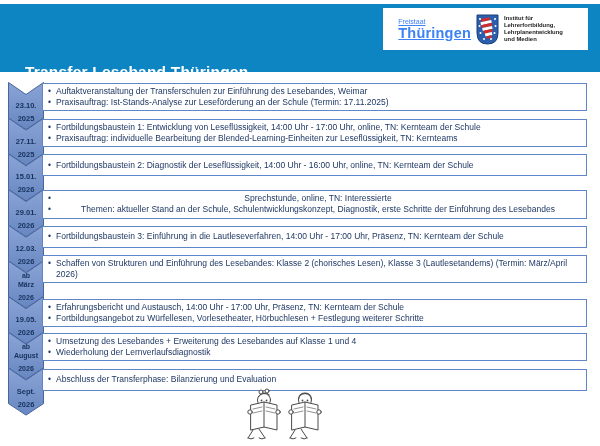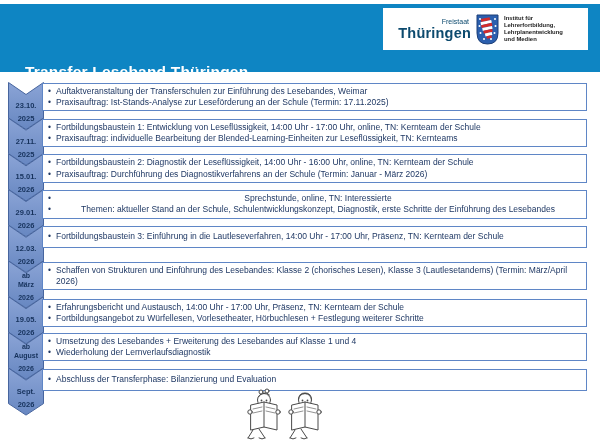--- a/index.html
+++ b/index.html
@@ -11,21 +11,21 @@
   
   .header-bar{position:absolute;top:4px;left:0;width:600px;height:68px;background:#0e85c3;}
   .slide-title{
     position:absolute;left:25px;top:50%;transform:translateY(-58%);
     color:#ffffff;font-size:15.5px;font-weight:bold;letter-spacing:.2px;white-space:nowrap;margin-top:35px;
   }
   .logo-box{
     position:absolute;left:383px;top:4px;width:205px;height:42px;background:#ffffff;
     display:flex;align-items:center;box-sizing:border-box;padding:3px 6px 3px 10px;gap:5px;
   }
-  .logo-state{margin-left:auto;text-align:right;line-height:1;color:#0c4a6e;white-space:nowrap;}
+  .logo-state{margin-left:auto;line-height:1;color:#3b82f6;white-space:nowrap;text-decoration:underline;}
   .logo-state .small{font-size:7px;display:block;margin-bottom:1px;margin-right:2px;}
   .logo-state .large{font-size:14.5px;font-weight:600;display:block;letter-spacing:.2px;}
   .coat{flex:0 0 auto;}
   .logo-institute{flex:0 0 78px;font-size:5.9px;line-height:7px;color:#222;font-weight:600;}
   
   .chevron-col{position:absolute;left:8px;top:82px;}
   .tl-box{
     position:absolute;left:42px;width:545px;box-sizing:border-box;background:#fff;
     border:1.5px solid #5f86c6;border-radius:0;min-height:22px;
     padding:2px 6px 2px 4px;display:flex;flex-direction:column;justify-content:center;
@@ -121,30 +121,29 @@
     <div class="tl-box" style="top: 83px;">
       <div class="tl-bullet">Auftaktveranstaltung der Transferschulen zur Einführung  des Lesebandes, Weimar</div>
       <div class="tl-bullet">Praxisauftrag: Ist-Stands-Analyse zur Leseförderung an der Schule (Termin: 17.11.2025)</div>
     </div>
     <div class="tl-box" style="top: 118.7px; justify-content: center;">
       <div class="tl-bullet">Fortbildungsbaustein 1: Entwicklung von Leseflüssigkeit,  14:00 Uhr - 17:00 Uhr, online, TN: Kernteam der Schule</div>
       <div class="tl-bullet">Praxisauftrag: individuelle Bearbeitung der Blended-Learning-Einheiten zur Leseflüssigkeit, TN: Kernteams</div>
     </div>
     <div class="tl-box" style="top: 154.4px;">
       <div class="tl-bullet">Fortbildungsbaustein 2: Diagnostik der Leseflüssigkeit, 14:00 Uhr - 16:00 Uhr, online, TN: Kernteam der Schule</div>
-      <div class="tl-bullet">Praxisauftrag: Durchführung des Diagnostikverfahrens an der Schule (Termin: Januar - März 2026)</div>
     </div>
     <div class="tl-box" style="top: 190.1px; text-align: center;">
       <div class="tl-bullet">Sprechstunde, online, TN: Interessierte</div>
       <div class="tl-bullet">Themen: aktueller Stand an der Schule, Schulentwicklungskonzept, Diagnostik, erste Schritte der Einführung des Lesebandes</div>
     </div>
     <div class="tl-box" style="top: 225.8px;">
       <div class="tl-bullet">Fortbildungsbaustein 3: Einführung in die Lautleseverfahren, 14:00 Uhr - 17:00 Uhr, Präsenz, TN: Kernteam der Schule</div>
     </div>
-    <div class="tl-box" style="top: 262px;">
+    <div class="tl-box" style="top: 255px;">
       <div class="tl-bullet">Schaffen von Strukturen und Einführung des Lesebandes: Klasse 2 (chorisches Lesen), Klasse 3 (Lautlesetandems) (Termin: März/April 2026)</div>
     </div>
     <div class="tl-box" style="top: 299px;">
       <div class="tl-bullet">Erfahrungsbericht und Austausch, 14:00 Uhr - 17:00 Uhr, Präsenz, TN: Kernteam der Schule</div>
       <div class="tl-bullet">Fortbildungsangebot zu Würfellesen, Vorlesetheater, Hörbuchlesen + Festlegung weiterer Schritte</div>
     </div>
     <div class="tl-box" style="top: 332.9px;">
       <div class="tl-bullet">Umsetzung des Lesebandes + Erweiterung des Lesebandes auf Klasse 1 und 4</div>
       <div class="tl-bullet">Wiederholung der Lernverlaufsdiagnostik</div>
     </div>

